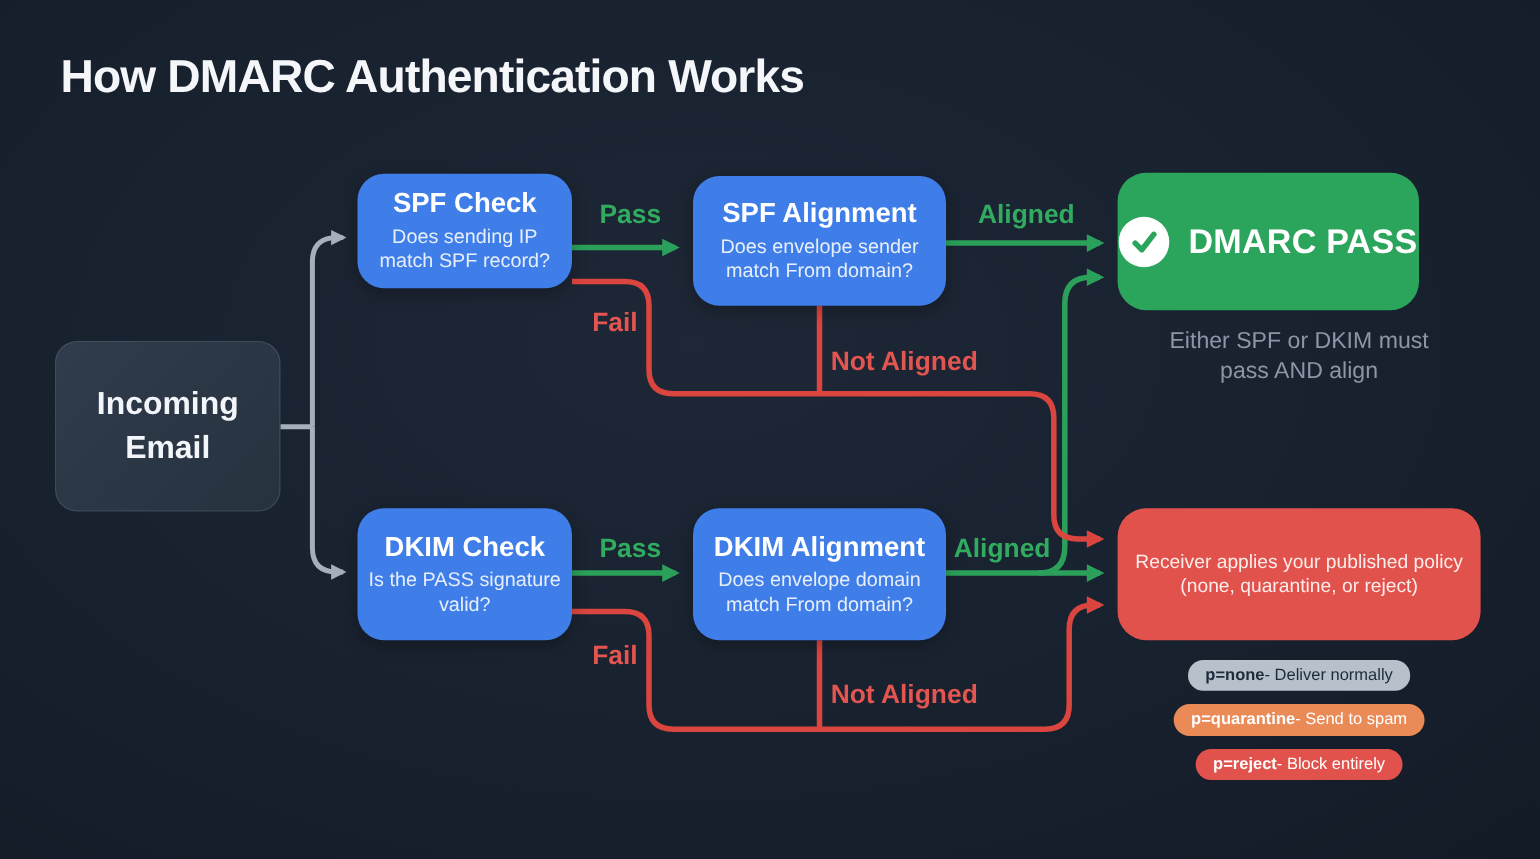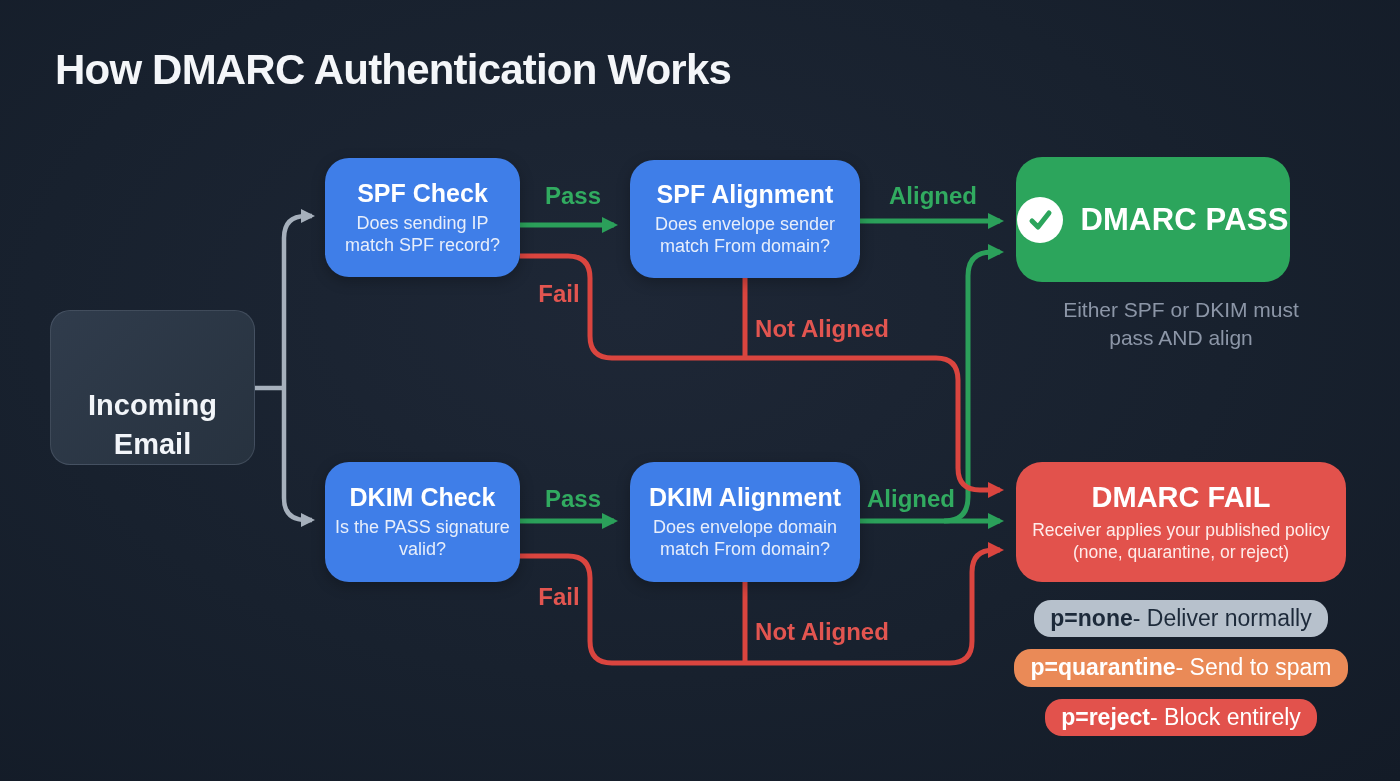--- a/index.html
+++ b/index.html
@@ -22,31 +22,30 @@
 
   .node { position:absolute; box-sizing:border-box; text-align:center;
           display:flex; flex-direction:column; justify-content:center; align-items:center; }
   .node-title { font-weight:700; color:#ffffff; }
   .node-sub   { font-weight:400; color:#e7eefb; }
 
   .incoming {
     left:50px; top:310px; width:205px; height:155px; border-radius:20px;
     background:linear-gradient(135deg,#303c4c 0%, #27323f 100%);
     border:1.5px solid rgba(170,185,205,0.18);
-    justify-content:flex-end;
   }
   .incoming .node-title { font-size:29px; line-height:1.35; color:#f2f5f9; }
 
   .check-node {
     background: var(--blue); border-radius:24px; padding:12px 10px;
     box-shadow:0 4px 14px rgba(0,0,0,0.25);
   }
   .check-node .node-title { font-size:25px; margin-bottom:5px; }
   .check-node .node-sub   { font-size:18px; line-height:1.22; }
-  .spf-check      { left:325px; top:158px; width:195px; height:119px; }
+  .spf-check      { left:325px; top:158px; width:195px; height:104px; }
   .spf-alignment  { left:630px; top:160px; width:230px; height:118px; }
   .dkim-check     { left:325px; top:462px; width:195px; height:120px; }
   .dkim-alignment { left:630px; top:462px; width:230px; height:120px; }
 
   .pass-node {
     left:1016px; top:157px; width:274px; height:125px; border-radius:26px;
     background: var(--green); flex-direction:row; gap:17px;
   }
   .pass-node .node-title { font-size:31px; font-weight:800; letter-spacing:0.2px; }
   .check-circle {
@@ -70,21 +69,21 @@
   }
   .edge-label.green { color:#31ab60; }
   .edge-label.red   { color:#e25550; }
 
   .policy-badges {
     position:absolute; left:1016px; top:600px; width:330px;
     display:flex; flex-direction:column; align-items:center; gap:12px;
   }
   .badge {
     display:inline-flex; align-items:baseline; white-space:nowrap;
-    border-radius:17px; padding:5px 16px 6px; font-size:23px; line-height:1.15;
+    border-radius:17px; padding:5px 16px 6px; font-size:15px; line-height:1.15;
   }
   .badge b { font-weight:700; }
   .badge-gray   { background:#b7c1cc; color:#1d2a3a; }
   .badge-orange { background:var(--orange); color:#ffffff; }
   .badge-red    { background:var(--red); color:#ffffff; }
 </style>
 </head>
 <body>
 
 <div class="canvas">
@@ -149,21 +148,20 @@
       <svg width="30" height="30" viewBox="0 0 30 30">
         <path d="M7 16 L13 22 L24 8" fill="none" stroke="#2ca55c" stroke-width="5" stroke-linecap="round" stroke-linejoin="round"></path>
       </svg>
     </span>
     <span class="node-title">DMARC PASS</span>
   </div>
 
   <div class="pass-note">Either SPF or DKIM must pass AND align</div>
 
   <div class="node fail-node">
-    <div class="node-title">DMARC FAIL</div>
     <div class="node-sub">Receiver applies your published policy (none, quarantine, or reject)</div>
   </div>
 
   <span class="edge-label green" style="left:573px; top:182px;">Pass</span>
   <span class="edge-label red" style="left:559px; top:280px;">Fail</span>
   <span class="edge-label green" style="left:933px; top:182px;">Aligned</span>
   <span class="edge-label red" style="left:822px; top:315px;">Not Aligned</span>
   <span class="edge-label green" style="left:573px; top:485px;">Pass</span>
   <span class="edge-label red" style="left:559px; top:583px;">Fail</span>
   <span class="edge-label green" style="left:911px; top:485px;">Aligned</span>

